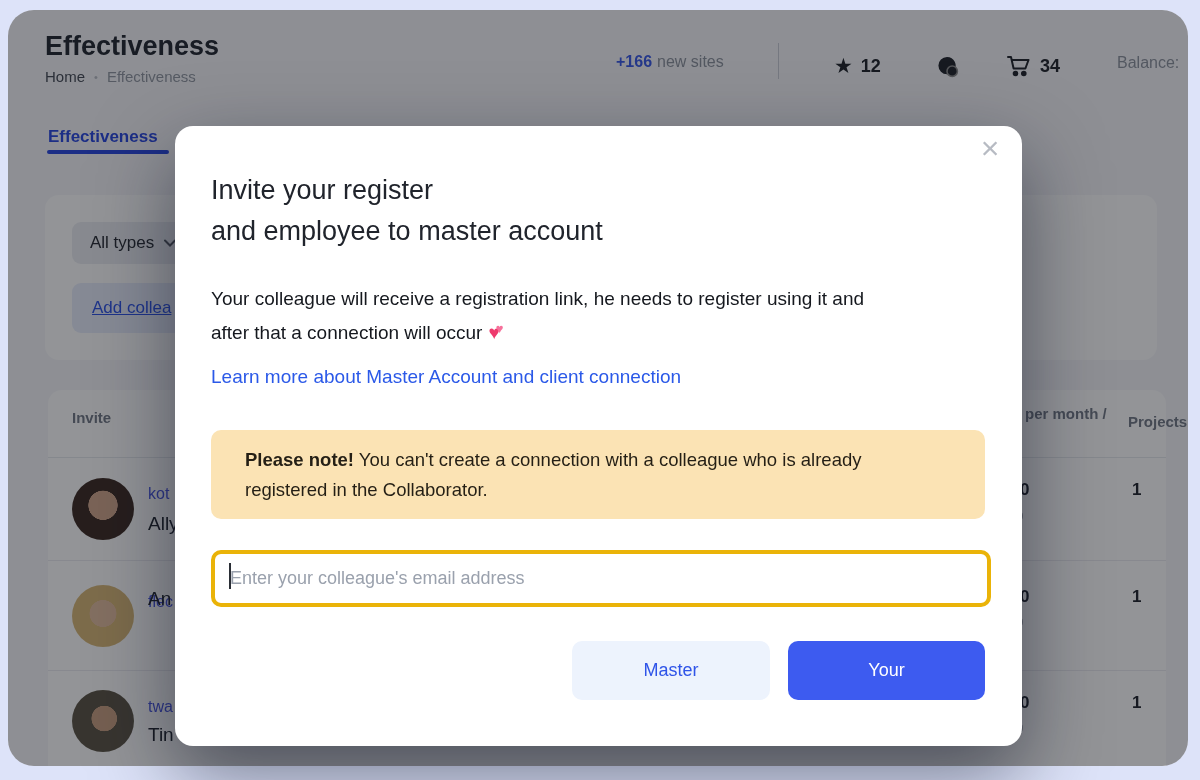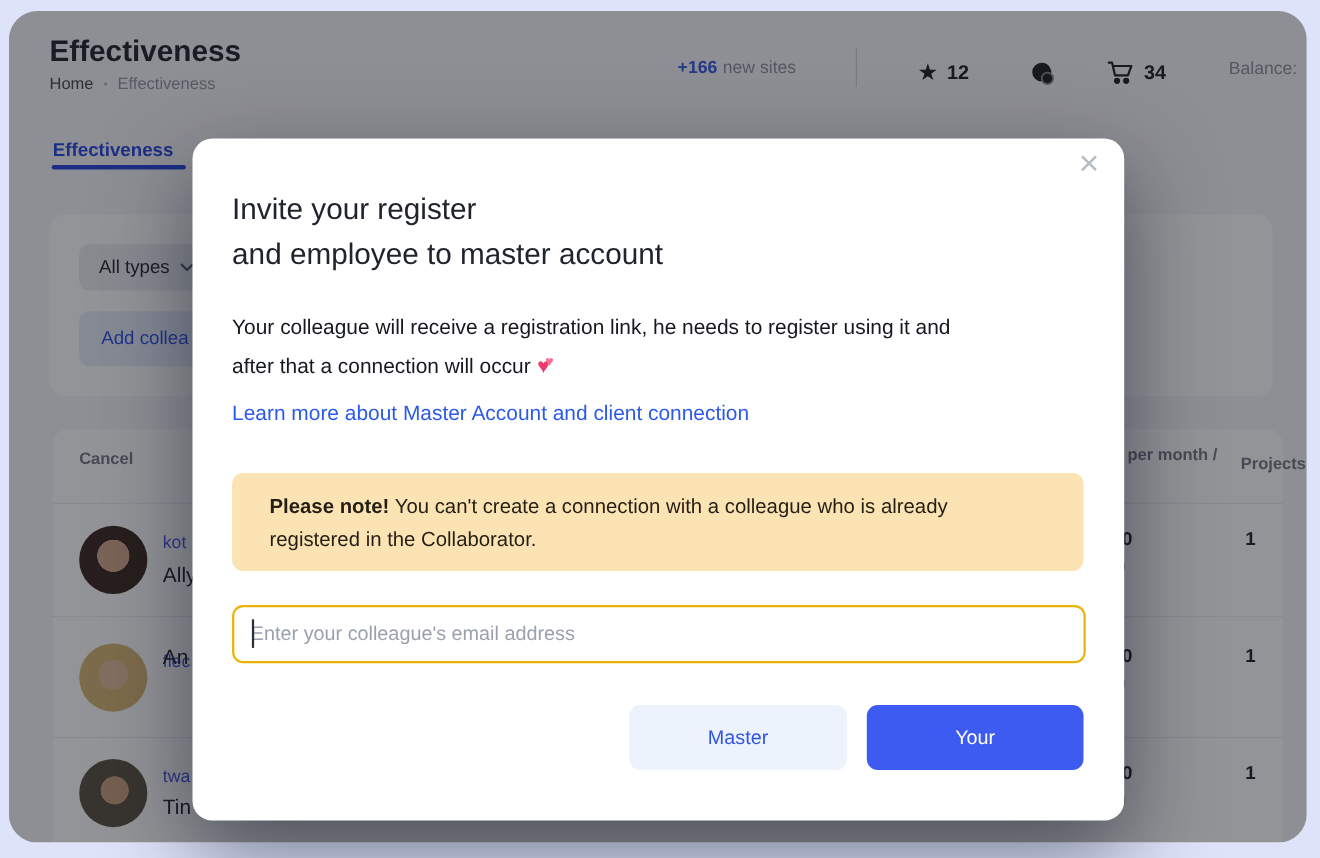--- a/index.html
+++ b/index.html
@@ -64,21 +64,21 @@
   .m-title{left:36px;top:44px;font-size:27px;line-height:41px;color:#20242c;white-space:nowrap;}
   .m-body{left:36px;top:158px;font-size:19px;line-height:30px;color:#15181e;white-space:nowrap;}
   .hearts{display:inline-block;margin-left:6px;}
   .heart-a{color:#ee3a6d;font-size:19px;}
   .heart-b{color:#f6719b;font-size:13px;margin-left:-4px;vertical-align:6px;}
   .m-link{left:36px;top:240px;font-size:19px;color:#2b59e8;white-space:nowrap;cursor:pointer;}
   .m-note{left:36px;top:304px;width:730px;padding:15px 22px 14px 22px;background:#fbe3b4;
           border-radius:10px;font-size:18.5px;line-height:30px;color:#241f15;}
   .m-note b{font-weight:700;}
   .note-line{white-space:nowrap;margin-left:12px;}
-  .m-input{left:36px;top:424px;width:742px;height:49px;border:2px solid #eab308;border-radius:10px;
+  .m-input{left:36px;top:424px;width:742px;height:49px;border:4px solid #eab308;border-radius:10px;
            padding:0 15px;font-size:18px;color:#2a2e35;outline:none;
            font-family:"Liberation Sans","DejaVu Sans",sans-serif;}
   .m-input::placeholder{color:#9aa1ad;}
   .caret{left:54px;top:437px;width:2px;height:26px;background:#2a2e35;}
   .btn{display:flex;align-items:center;justify-content:center;border-radius:10px;font-size:18px;cursor:pointer;}
   .btn-cancel{left:397px;top:515px;width:198px;height:59px;background:#edf3fd;color:#2f54e8;}
   .btn-send{left:613px;top:515px;width:197px;height:59px;background:#3d5bf0;color:#ffffff;}
   svg{display:block;}
 </style>
 </head>
@@ -133,27 +133,27 @@
 
   <div class="abs card filters-card">
     <div class="abs chip" style="left:27px;top:27px;">
       <span>All types</span>
       <span>
         <svg width="12" height="8" viewBox="0 0 12 8" fill="none" stroke="#565b65" stroke-width="2" stroke-linecap="round">
             <path d="M1 1.5 6 6.5 11 1.5"></path>
           </svg>
       </span>
     </div>
-    <div class="abs add-btn" style="left:27px;top:88px;">
+    <div class="abs add-btn" style="left:27px;top:88px;text-decoration:underline;">
       <span>Add collea</span>
     </div>
   </div>
 
   <div class="abs card table-card"></div>
-  <div class="abs th th-account">Cancel</div>
+  <div class="abs th th-account">Invite</div>
   <div class="abs th th-permonth">per month /</div>
   <div class="abs th th-projects">Projects</div>
   <div class="abs hdr-div"></div>
 
   <div>
     <div class="abs avatar av1" style="left:64px;top:468px;"></div>
     <div class="abs rlink" style="left:140px;top:475px;">kot</div>
     <div class="abs rname" style="left:140px;top:503px;">Ally</div>
     <div class="abs rval" style="left:1012px;top:470px;">0</div>
     <div class="abs rsub" style="left:1007px;top:497px;">0</div>

